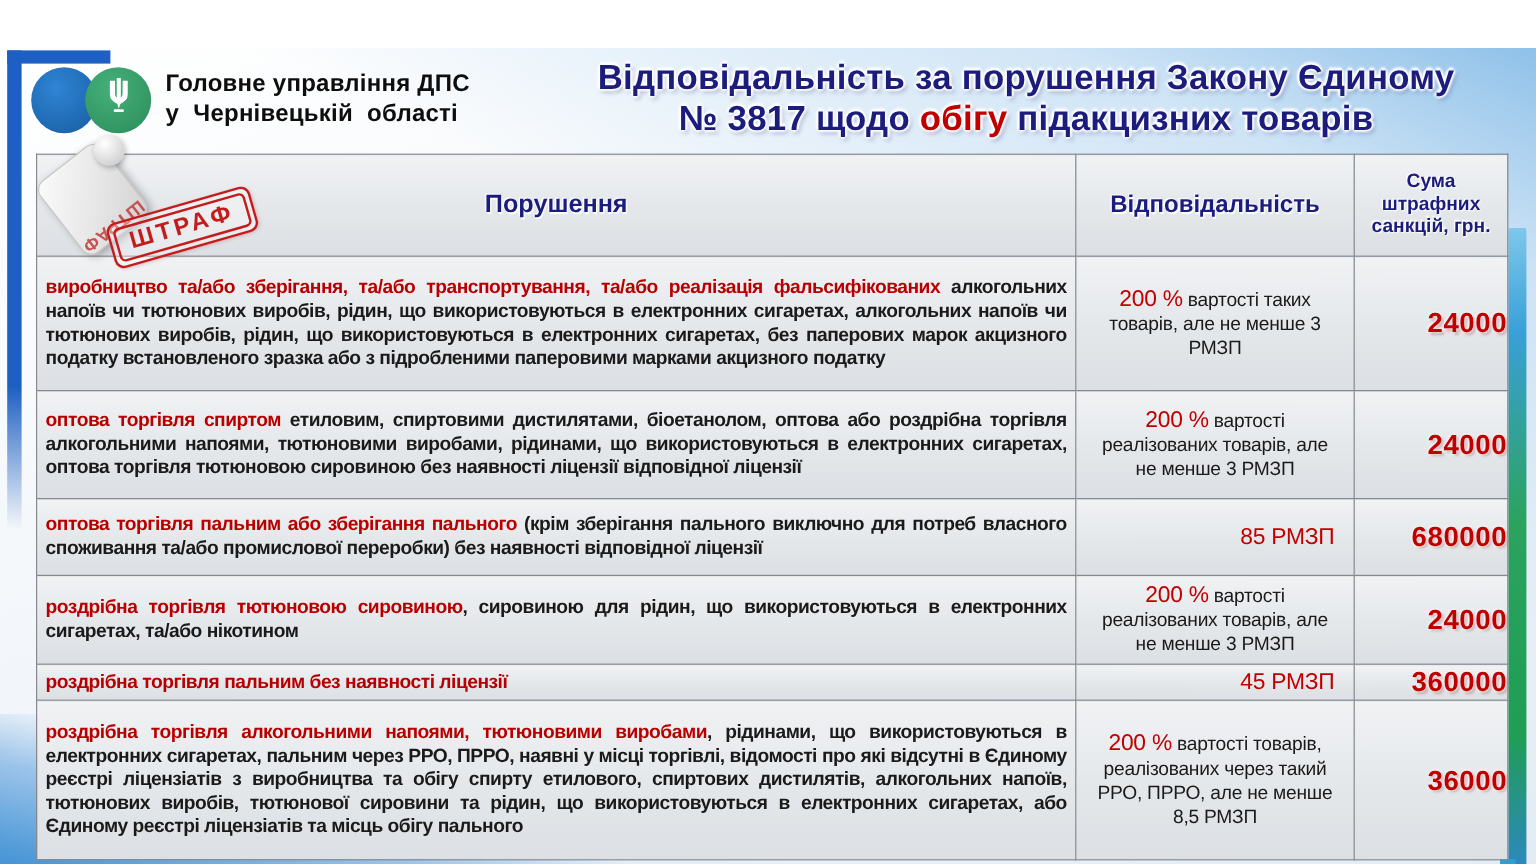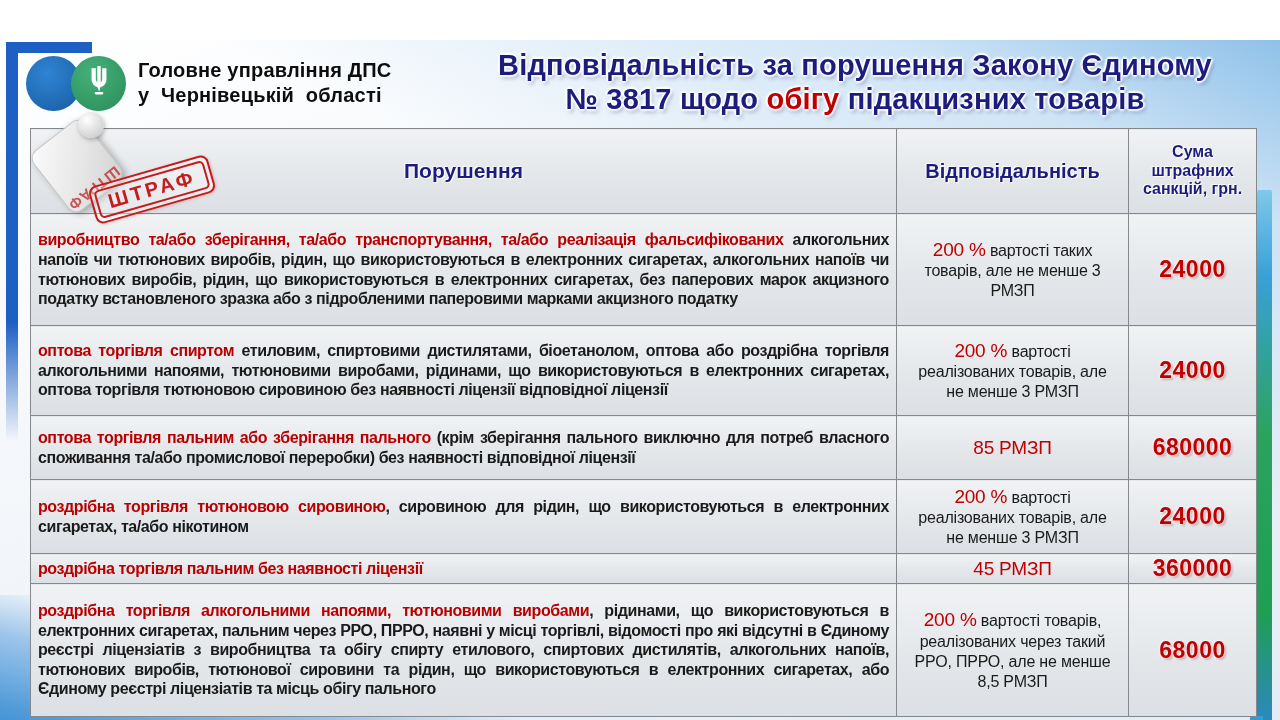--- a/index.html
+++ b/index.html
@@ -55,22 +55,22 @@
   tr.r4 { height:74px; } tr.r5 { height:30px; } tr.r6 { height:133px; }
   th.colhead { color:#1c1c7c; font-weight:bold; text-align:center;
     text-shadow:1px 1px 1px #fff, -1px -1px 1px #fff; }
   th.h1 { font-size:21px; } th.h2 { font-size:20px; } th.h3 { font-size:16px; line-height:1.15; padding:0 2px; }
   td.viol { padding:1px 7px; font-size:16px; font-weight:bold; letter-spacing:-0.4px;
     color:#1a1a1a; text-align:justify; line-height:1.22; }
   td.viol .red { color:#b80000; }
   td.liab { padding:1px 16px; text-align:center; font-size:16px; font-weight:normal; color:#1a1a1a;
     line-height:1.25; letter-spacing:-0.2px; }
   td.liab .red { color:#c00000; font-size:19px; }
-  td.liab.allred { color:#c00000; font-size:19px; }
-  td.amt { text-align:center; font-weight:bold; font-size:23px; color:#c00000; letter-spacing:0.5px;
+  td.liab.allred { color:#c00000; font-size:19px;text-align:right; }
+  td.amt { text-align:right; font-weight:bold; font-size:23px; color:#c00000; letter-spacing:0.5px;
     text-shadow:0 0 3px rgba(255,255,255,0.95), 2px 2px 2px rgba(130,0,0,0.25); }
 
   
   .stamp { position:absolute; left:34px; top:80px; width:170px; height:102px; z-index:5; }
   .stamp-knob { position:absolute; left:44px; top:-8px; width:26px; height:26px; border-radius:50%;
     background:radial-gradient(circle at 35% 30%, #ffffff 0%, #cfcfcf 80%);
     box-shadow:1px 2px 4px rgba(0,0,0,0.25); }
   .stamp-body { position:absolute; left:10px; top:8px; width:66px; height:76px; transform:rotate(-38deg);
     background:linear-gradient(135deg,#fbfbfb 0%,#e6e6e6 55%,#d2d2d2 100%);
     border:1px solid #c6c6c6; border-radius:10px; box-shadow:2px 3px 7px rgba(0,0,0,0.28);
@@ -163,19 +163,19 @@
       <td class="amt">24000</td>
     </tr>
     <tr class="r5">
       <td class="viol"><span class="red">роздрібна торгівля пальним без наявності ліцензії</span></td>
       <td class="liab allred">45 РМЗП</td>
       <td class="amt">360000</td>
     </tr>
     <tr class="r6">
       <td class="viol"><span class="red">роздрібна торгівля алкогольними напоями, тютюновими виробами</span><span>, рідинами, що використовуються в електронних сигаретах, пальним через РРО, ПРРО, наявні у місці торгівлі, відомості про які відсутні в Єдиному реєстрі ліцензіатів з виробництва та обігу спирту етилового, спиртових дистилятів, алкогольних напоїв, тютюнових виробів, тютюнової сировини та рідин, що використовуються в електронних сигаретах, або Єдиному реєстрі ліцензіатів та місць обігу пального</span></td>
       <td class="liab"><span class="red">200 %</span><span> вартості товарів, реалізованих через такий РРО, ПРРО, але не менше 8,5 РМЗП</span></td>
-      <td class="amt">68000</td>
+      <td class="amt">36000</td>
     </tr>
   </tbody>
     </table>
 
 
 </div>
 
 </body></html>

